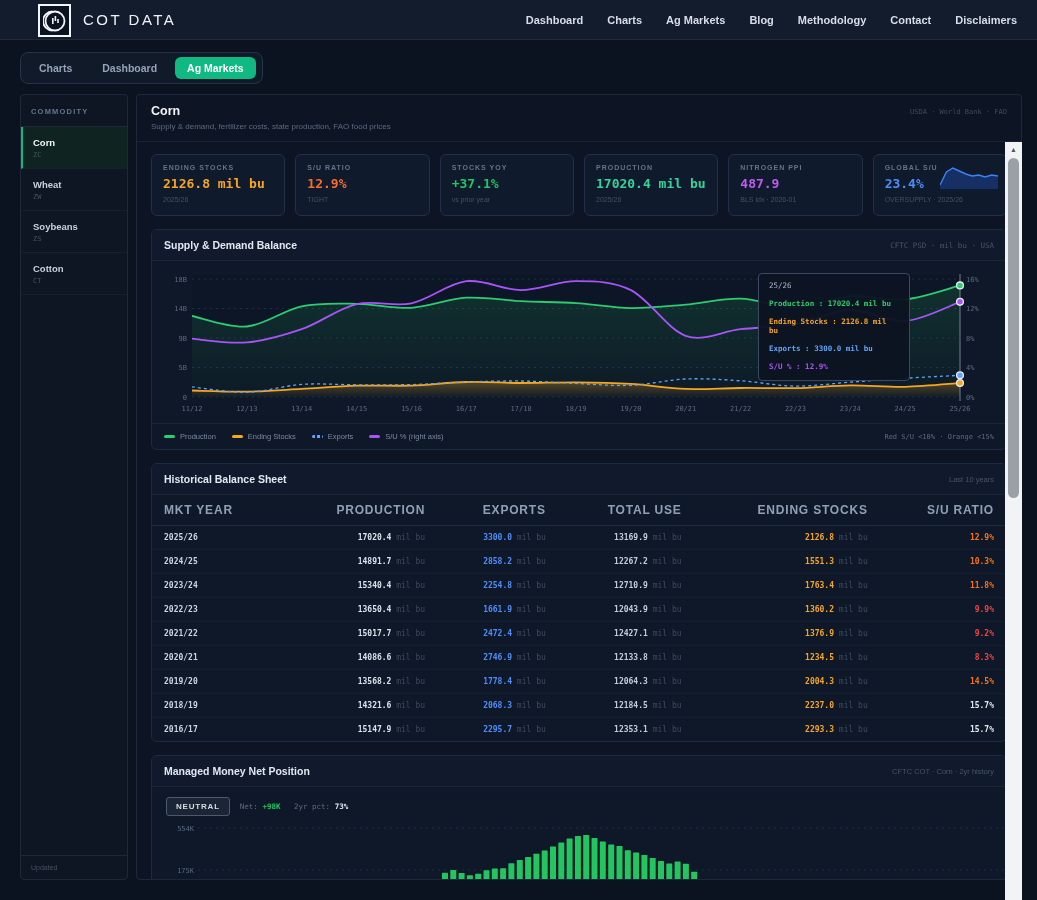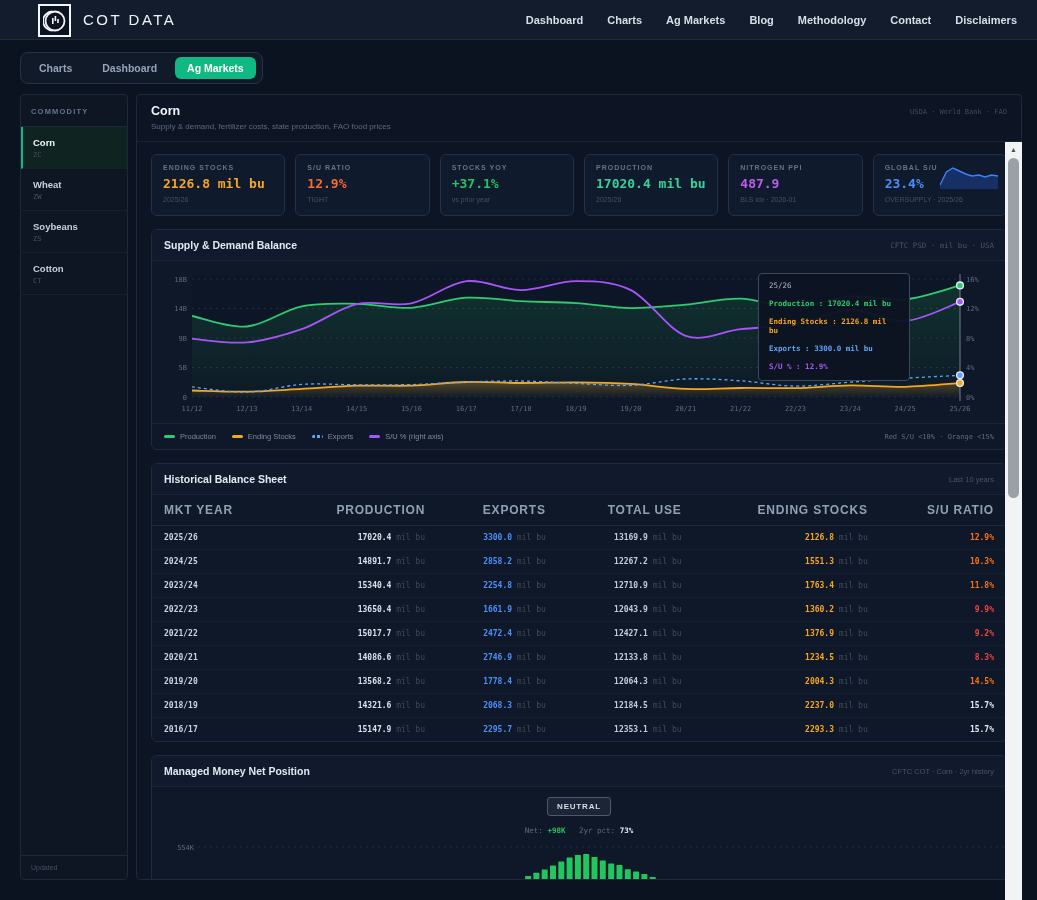--- a/index.html
+++ b/index.html
@@ -107,21 +107,21 @@
     padding:8px 12px; border-bottom:1px solid #1e2a3f; text-align:right;
   }
   th:first-child{ text-align:left; }
   td{ font-size:8px; padding:7px 12px; border-bottom:1px solid #161f30; text-align:right;
       font-family:"DejaVu Sans Mono",monospace; font-weight:700; color:#d9e1ec;}
   td:first-child{ text-align:left; color:#cbd5e1;}
   td .unit{ color:#3d4a5f; font-weight:400; }
   tr:last-child td{ border-bottom:none; }
 
   
-  .mm-status{ display:flex; align-items:center; gap:10px; padding:10px 14px 4px;flex-direction:column;}
+  .mm-status{ display:flex; align-items:center; gap:10px; padding:10px 14px 4px;}
   .badge{
     border:1px solid #4b5a70; background:#1b2535; color:#d3dce6; border-radius:3px;
     font-size:8px; font-weight:700; letter-spacing:.8px; padding:4px 9px;
   }
   .mm-kv{ font-size:7.5px; color:#5b6a80; font-family:"DejaVu Sans Mono",monospace;}
   .mm-kv b{ font-weight:700; }
 
   
   .scrollbar{
     position:absolute; right:15px; top:142px; width:17px; height:758px;

